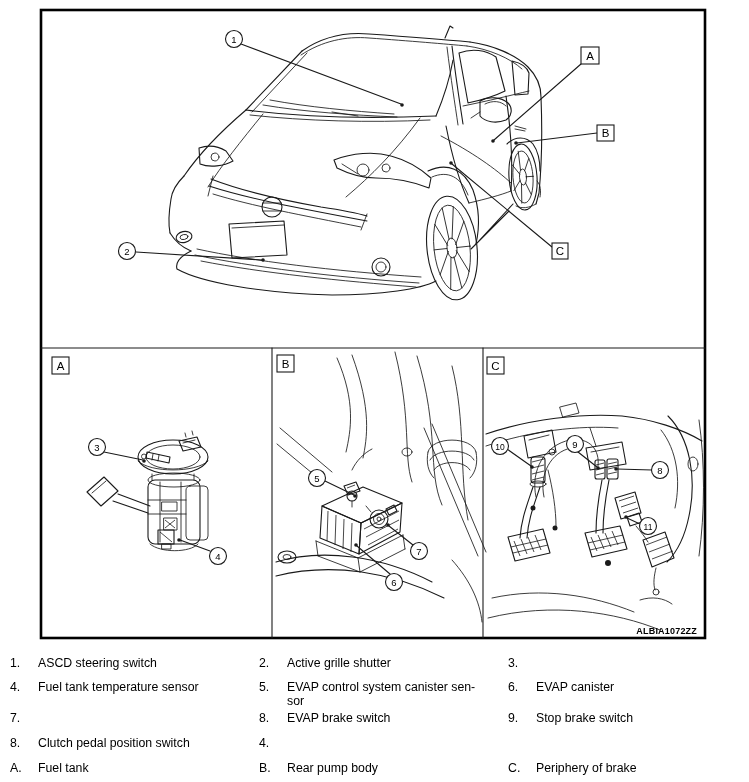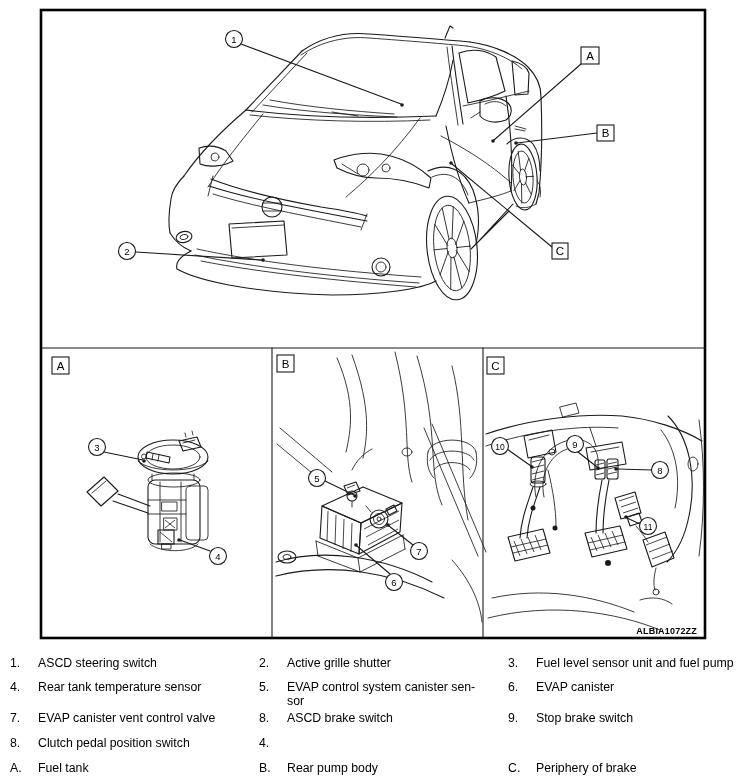--- a/index.html
+++ b/index.html
@@ -348,46 +348,44 @@
     <div class="legend-cell cell-1">
           <span class="legend-num">1.</span>
           <span class="legend-label">ASCD steering switch</span>
         </div>
     <div class="legend-cell cell-2">
           <span class="legend-num">2.</span>
           <span class="legend-label">Active grille shutter</span>
         </div>
     <div class="legend-cell cell-3">
           <span class="legend-num">3.</span>
-          <span class="legend-label">Fuel level sensor unit and fuel pump</span>
         </div>
   </div>
   <div class="legend-row r2">
     <div class="legend-cell cell-1">
           <span class="legend-num">4.</span>
-          <span class="legend-label">Rear tank temperature sensor</span>
+          <span class="legend-label">Fuel tank temperature sensor</span>
         </div>
     <div class="legend-cell cell-2">
           <span class="legend-num">5.</span>
           <span class="legend-label">EVAP control system canister sen-
 sor</span>
         </div>
     <div class="legend-cell cell-3">
           <span class="legend-num">6.</span>
           <span class="legend-label">EVAP canister</span>
         </div>
   </div>
   <div class="legend-row r3">
     <div class="legend-cell cell-1">
           <span class="legend-num">7.</span>
-          <span class="legend-label">EVAP canister vent control valve</span>
         </div>
     <div class="legend-cell cell-2">
           <span class="legend-num">8.</span>
-          <span class="legend-label">ASCD brake switch</span>
+          <span class="legend-label">EVAP brake switch</span>
         </div>
     <div class="legend-cell cell-3">
           <span class="legend-num">9.</span>
           <span class="legend-label">Stop brake switch</span>
         </div>
   </div>
   <div class="legend-row r4">
     <div class="legend-cell cell-1">
           <span class="legend-num">8.</span>
           <span class="legend-label">Clutch pedal position switch</span>

